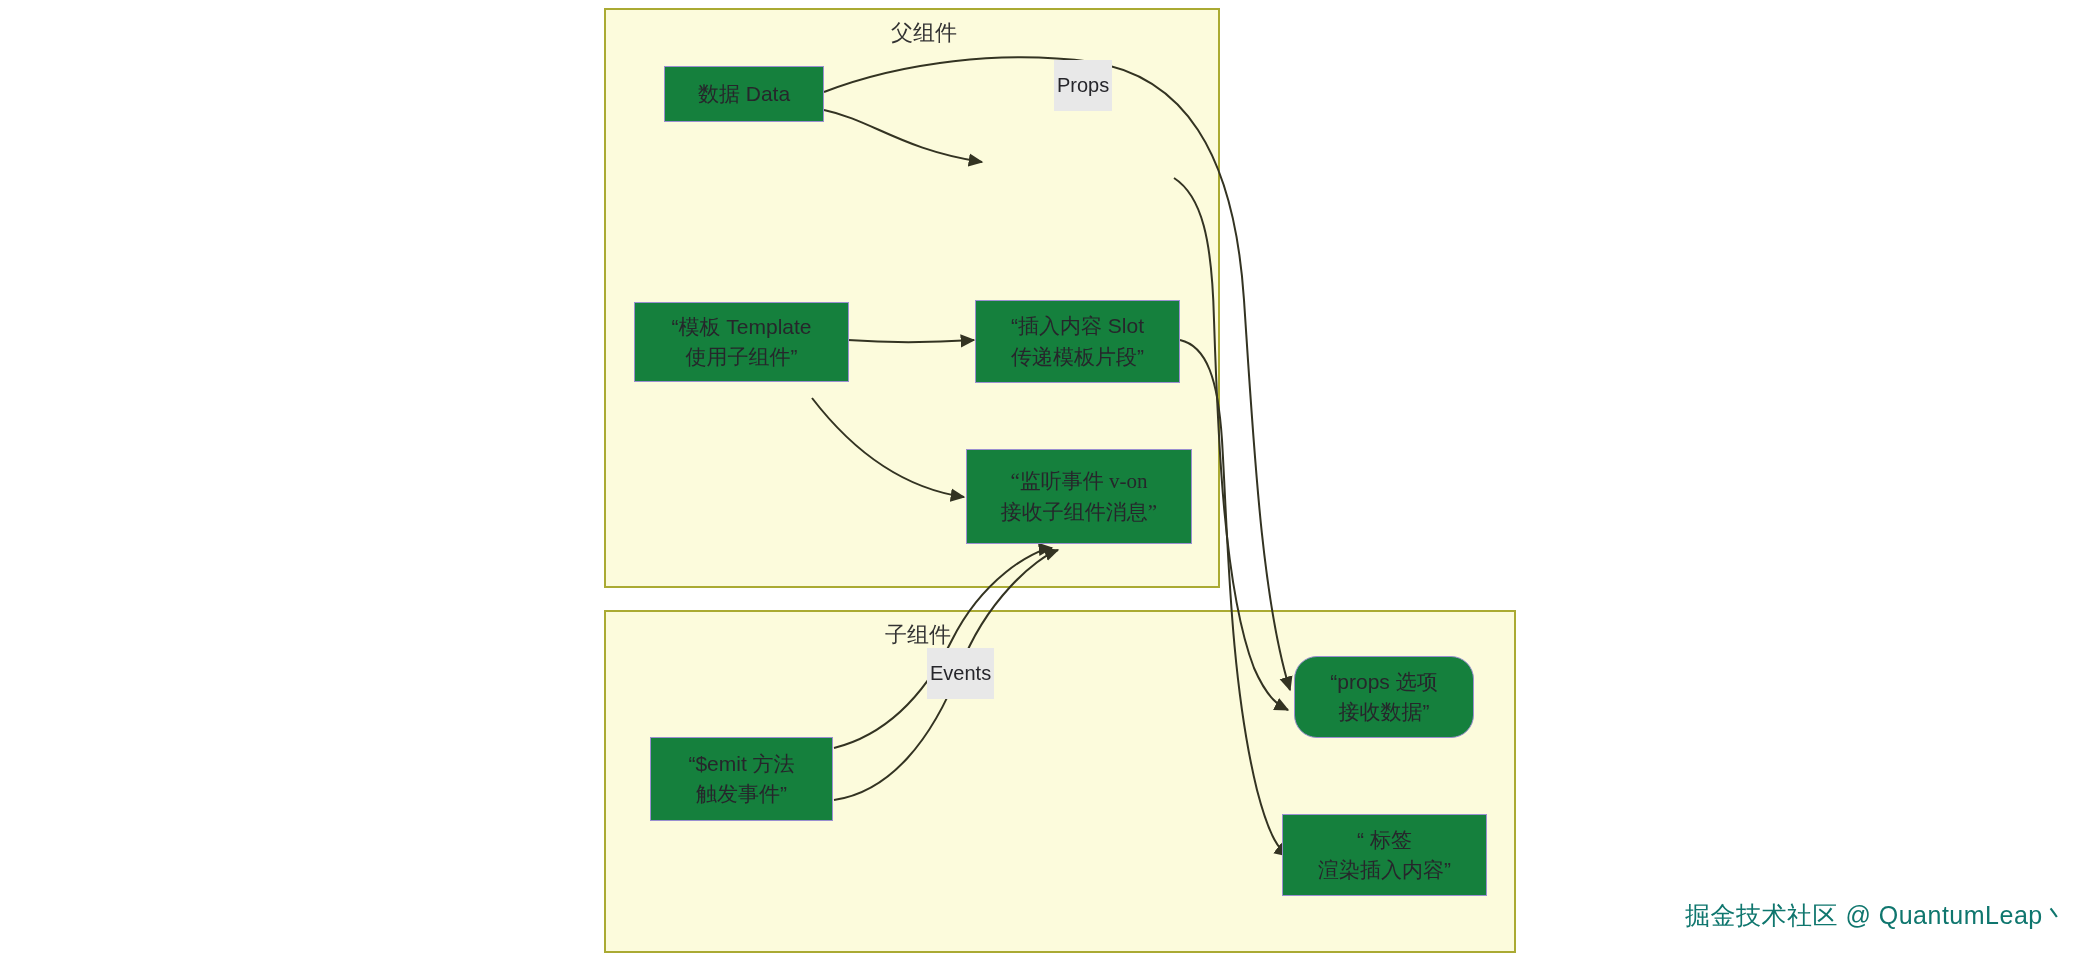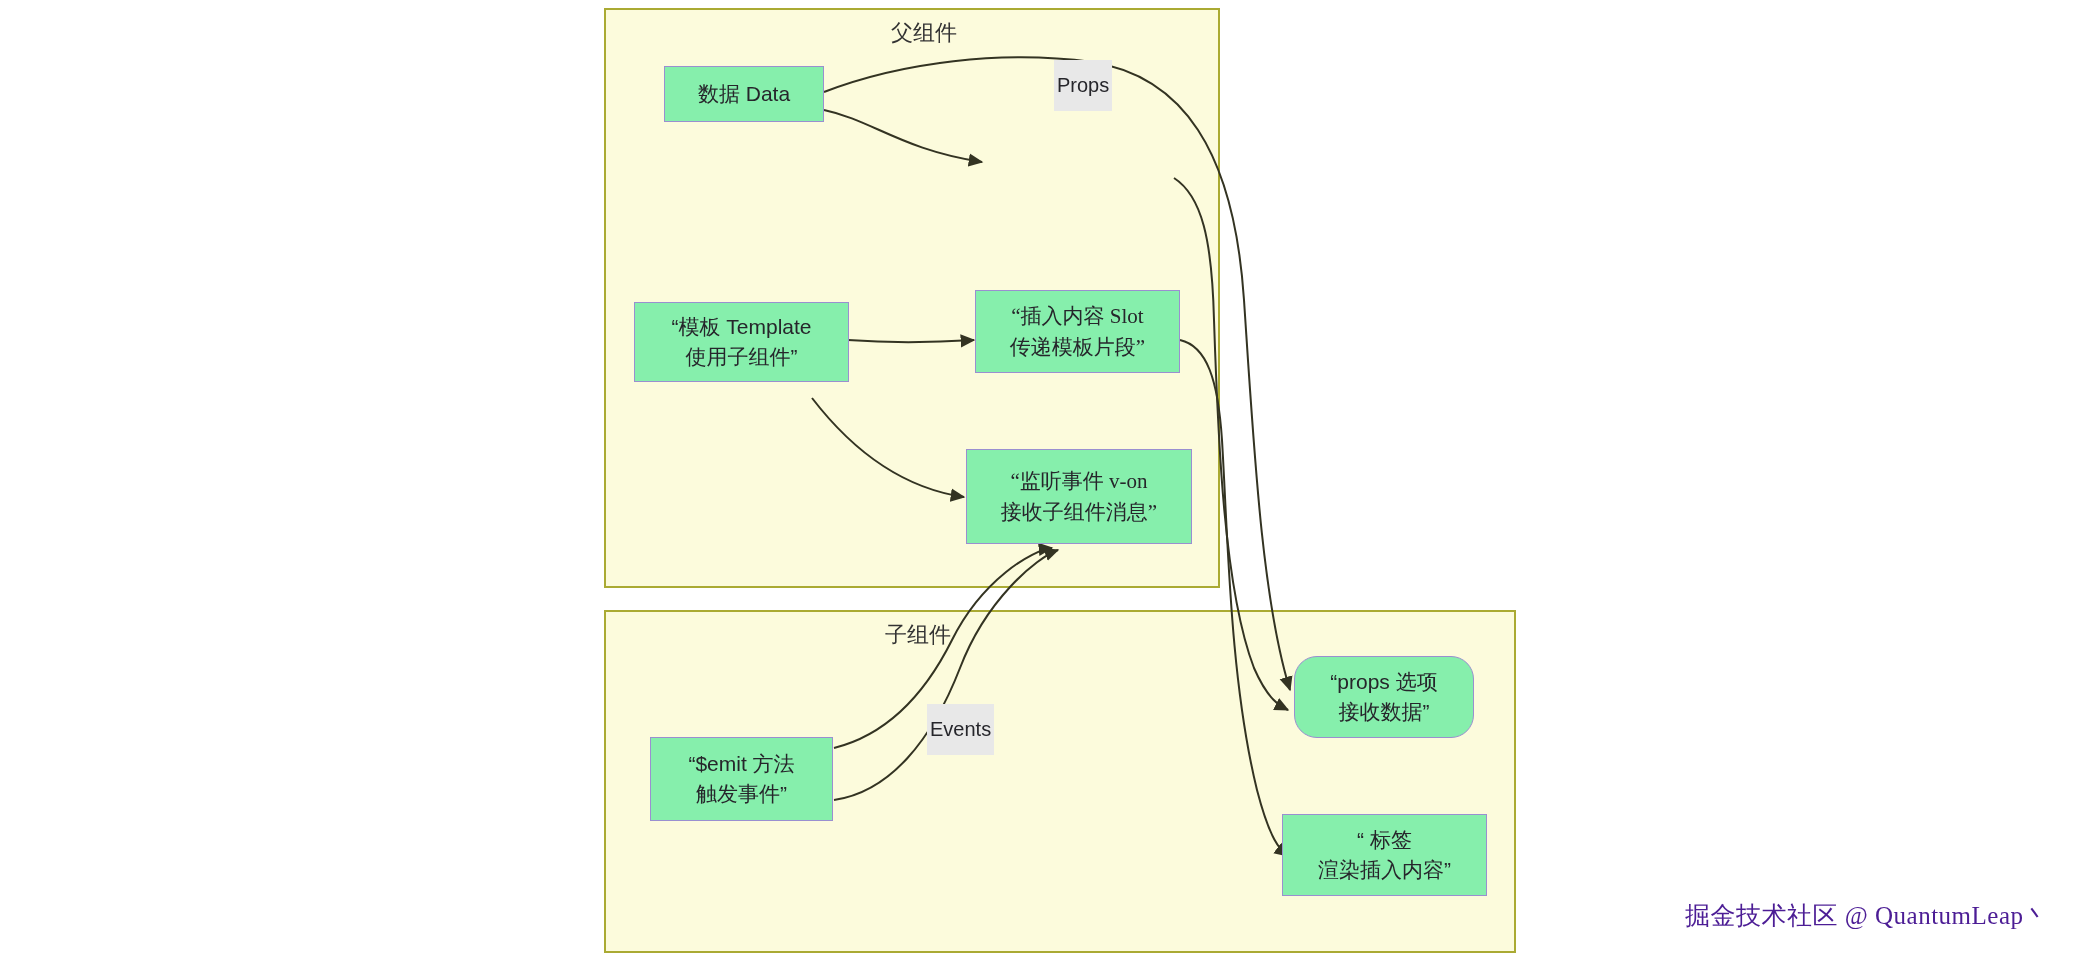--- a/index.html
+++ b/index.html
@@ -62,21 +62,21 @@
     left: 582px;
     top: 610px;
     width: 912px;
     height: 343px;
   }
   #cluster-child .cluster-label { transform: translateX(-142px); }
 
   
   .node {
     position: absolute;
-    background: #86efac;
+    background: #15803d;
     border: 1.6px solid #9a8fd0;
     box-sizing: border-box;
     display: flex;
     flex-direction: column;
     align-items: center;
     justify-content: center;
     color: #26262b;
     font-size: 21px;
     line-height: 1.45;
     text-align: center;
@@ -95,25 +95,24 @@
     white-space: nowrap;
     z-index: 4;
   }
 
   
   #watermark {
     position: absolute;
     left: 1663px;
     top: 899px;
     font-size: 25px;
-    color: #4c1d95;
+    color: #0f766e;
     letter-spacing: 0.5px;
     white-space: nowrap;
     z-index: 5;
-    font-family: Liberation Serif, serif;
   }
 
   .edge-path {
     fill: none;
     stroke: #333322;
     stroke-width: 2;
   }
 </style>
 </head>
 <body>
@@ -158,21 +157,21 @@
   <div class="node" style="left:642px; top:66px; width:160px; height:56px;">
     <span>数据 Data</span>
   </div>
 
 
   <div class="node" style="left:612px; top:302px; width:215px; height:80px;">
     <span>“模板 Template</span>
     <span>使用子组件”</span>
   </div>
 
-  <div class="node" style="left:953px; top:290px; width:205px; height:83px;font-family:Liberation Serif, serif;">
+  <div class="node" style="left:953px; top:300px; width:205px; height:83px;">
     <span>“插入内容 Slot</span>
     <span>传递模板片段”</span>
   </div>
 
   <div class="node" style="left:944px; top:449px; width:226px; height:95px;font-family:Liberation Serif, serif;">
     <span>“监听事件 v-on</span>
     <span>接收子组件消息”</span>
   </div>
 
   <div class="node" style="left:628px; top:737px; width:183px; height:84px;">
@@ -187,19 +186,19 @@
 
   <div class="node" style="left:1260px; top:814px; width:205px; height:82px;">
     <span>“ 标签</span>
     <span>渲染插入内容”</span>
   </div>
 
   <div class="edge-label" style="left:1032px; top:60px;">
     <span>Props</span>
   </div>
 
-  <div class="edge-label" style="left:905px; top:704px;">
+  <div class="edge-label" style="left:905px; top:648px;">
     <span>Events</span>
   </div>
 
   <div id="watermark">掘金技术社区 @ QuantumLeap丶</div>
 
 </div>
 
 </body></html>

